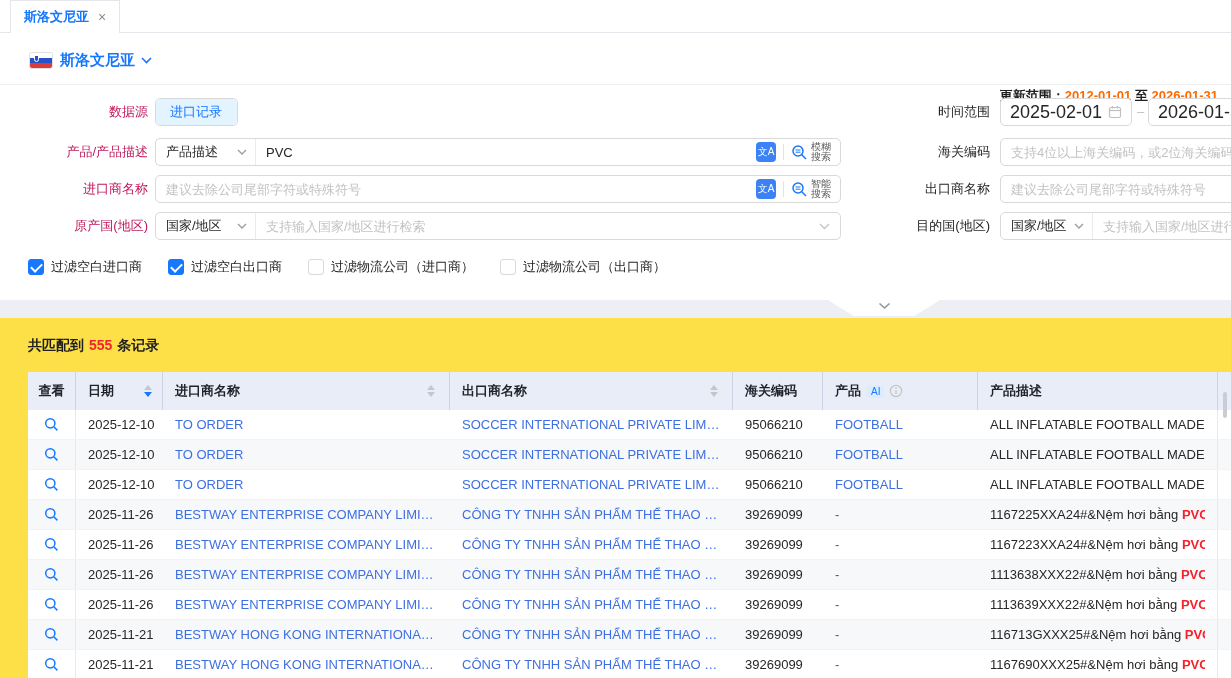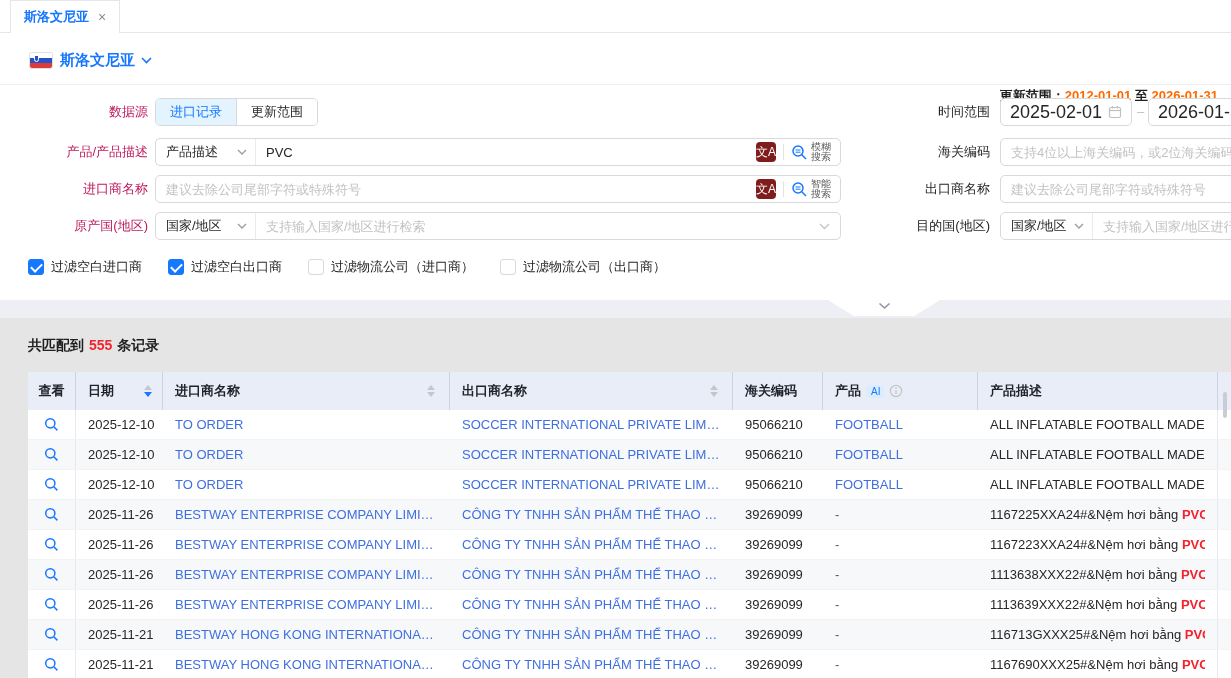--- a/index.html
+++ b/index.html
@@ -41,42 +41,42 @@
   .date-inp .cal{margin-left:auto;}
   .date-sep{position:absolute;color:#bfbfbf;line-height:28px;}
   .grp{position:absolute;left:155px;width:686px;height:28px;border:1px solid var(--border);border-radius:5px;
        background:#fff;display:flex;align-items:center;}
   .grp .sel{width:100px;height:100%;padding:0 8px 0 10px;display:flex;align-items:center;justify-content:space-between;
             border-right:1px solid #ebebeb;color:#262626;cursor:pointer;flex:none;}
   .grp input{flex:1;min-width:0;border:none;outline:none;font-size:13px;padding:0 10px;color:#262626;background:transparent;
              font-family:"Liberation Sans","DejaVu Sans",sans-serif;}
   .grp input::placeholder, .inp input::placeholder{color:#c2c2c2;}
   .addon{display:flex;align-items:center;gap:7px;padding:0 9px;flex:none;}
-  .trans-ic{width:20px;height:20px;border-radius:4px;background:#7f1d1d;color:#fff;font-size:12px;
+  .trans-ic{width:20px;height:20px;border-radius:4px;background:#3b82f6;color:#fff;font-size:10px;
             display:flex;align-items:center;justify-content:center;cursor:pointer;flex:none;}
   .addon-div{width:1px;height:16px;background:#e3e3e3;}
   .search-btn{display:flex;align-items:center;gap:3px;cursor:pointer;}
   .search-txt{font-size:10px;line-height:10px;color:#595959;}
   .inp{position:absolute;height:28px;border:1px solid var(--border);border-radius:5px;background:#fff;display:flex;align-items:center;}
   .inp input{flex:1;min-width:0;border:none;outline:none;font-size:13px;padding:0 10px;color:#262626;background:transparent;
              font-family:"Liberation Sans","DejaVu Sans",sans-serif;}
   .grp .tail-chevron{padding:0 10px;flex:none;}
   
   .cbs{position:absolute;left:28px;top:172px;display:flex;gap:26px;align-items:center;}
   .cb-item{display:flex;align-items:center;gap:7px;cursor:pointer;}
   .cb{width:16px;height:16px;border:1px solid var(--border);border-radius:3px;background:#fff;position:relative;flex:none;}
   .cb.checked{background:var(--accent);border-color:var(--accent);}
   .cb.checked::after{content:"";position:absolute;left:4px;top:1px;width:5px;height:9px;
                      border:solid #fff;border-width:0 2px 2px 0;transform:rotate(45deg);}
   
   .band{position:absolute;top:300px;left:0;right:0;height:18px;background:#edeff4;}
   .notch{position:absolute;left:828px;top:0;width:112px;height:16px;background:#fff;
          clip-path:polygon(0 0,100% 0,77% 100%,23% 100%);display:flex;justify-content:center;cursor:pointer;}
   
-  .results{position:absolute;top:318px;left:0;right:0;bottom:0;background:#e5e5e5;}
+  .results{position:absolute;top:318px;left:0;right:0;bottom:0;background:#fde047;}
   .summary{position:absolute;left:28px;top:19px;font-size:14px;font-weight:bold;color:#1f1f1f;}
   .summary .cnt{color:var(--red);margin:0 5px;}
   .table{position:absolute;left:28px;top:54px;right:0;bottom:0;overflow:hidden;}
   .thead{display:flex;height:38px;width:1250px;background:var(--hdr-bg);}
   .th{display:flex;align-items:center;padding:0 12px;font-weight:bold;color:#1f2329;border-right:1px solid #ccd3e4;height:100%;}
   .th:last-child{border-right:none;}
   .tr{display:flex;height:30px;width:1250px;border-bottom:1px solid #f2f3f5;background:#fff;}
   .tr.striped{background:#f7f8fa;}
   .td{display:flex;align-items:center;padding:0 12px;height:100%;white-space:nowrap;overflow:hidden;}
   .col-view{width:48px;justify-content:center;padding:0;}
@@ -131,21 +131,21 @@
 
 <div class="search">
 
   <div class="update-range">
     <span>更新范围：</span><span class="dt">2012-01-01</span>
     <span>至</span>
     <span class="dt">2026-01-31</span>
   </div>
 
   <div class="lbl-left" style="top:12px;">数据源</div>
-  <div class="seg-group" style="top:12px;">
+  <div class="seg-group" style="top:12px;flex-direction:column;">
     <div class="seg active">进口记录</div>
     <div class="seg">更新范围</div>
   </div>
   <div class="lbl-right" style="top:12px;">时间范围</div>
   <div class="date-inp" style="top:12px;left:1000px;width:132px;">
     <span>2025-02-01</span>
     <span class="cal">
       <svg width="14" height="14" viewBox="0 0 14 14">
           <rect x="1.5" y="2.5" width="11" height="10" rx="1.5" fill="none" stroke="#bfbfbf" stroke-width="1.2"></rect>
           <line x1="1.5" y1="5.5" x2="12.5" y2="5.5" stroke="#bfbfbf" stroke-width="1.2"></line>

